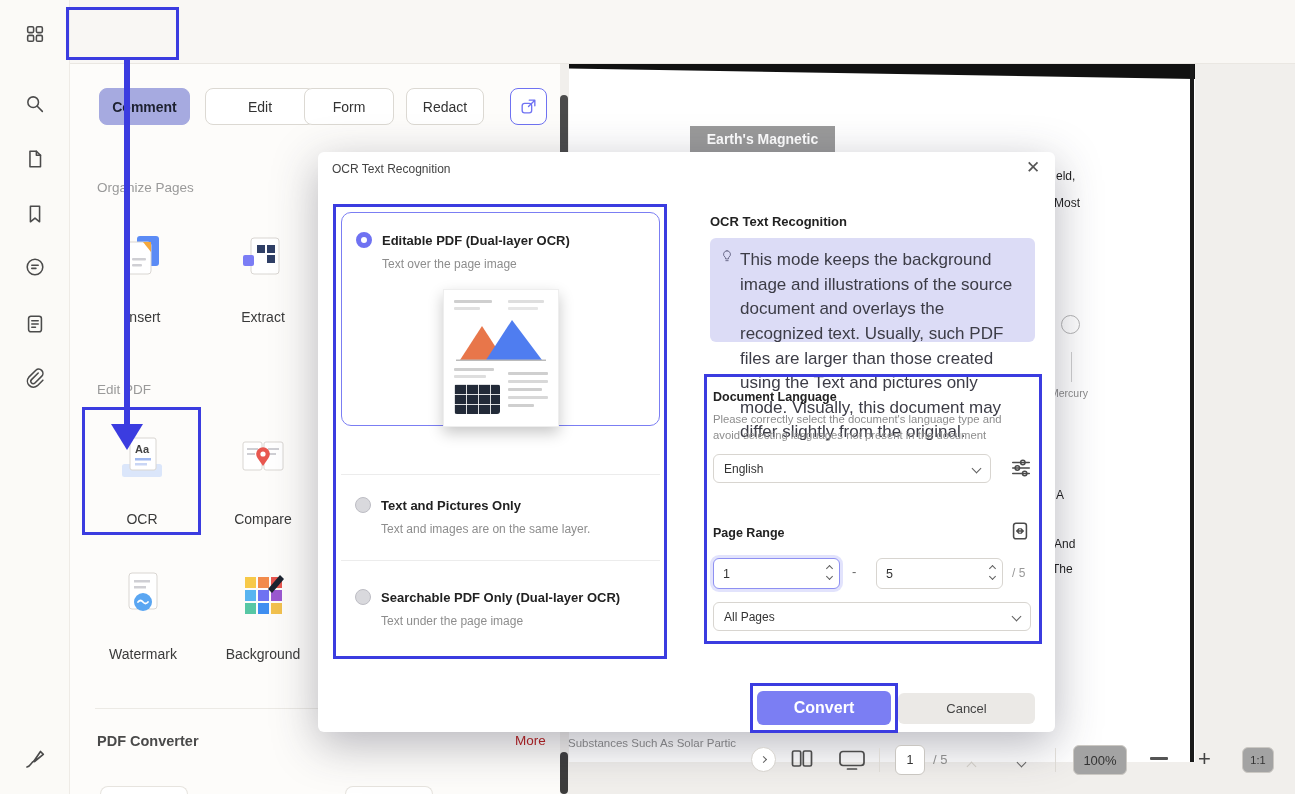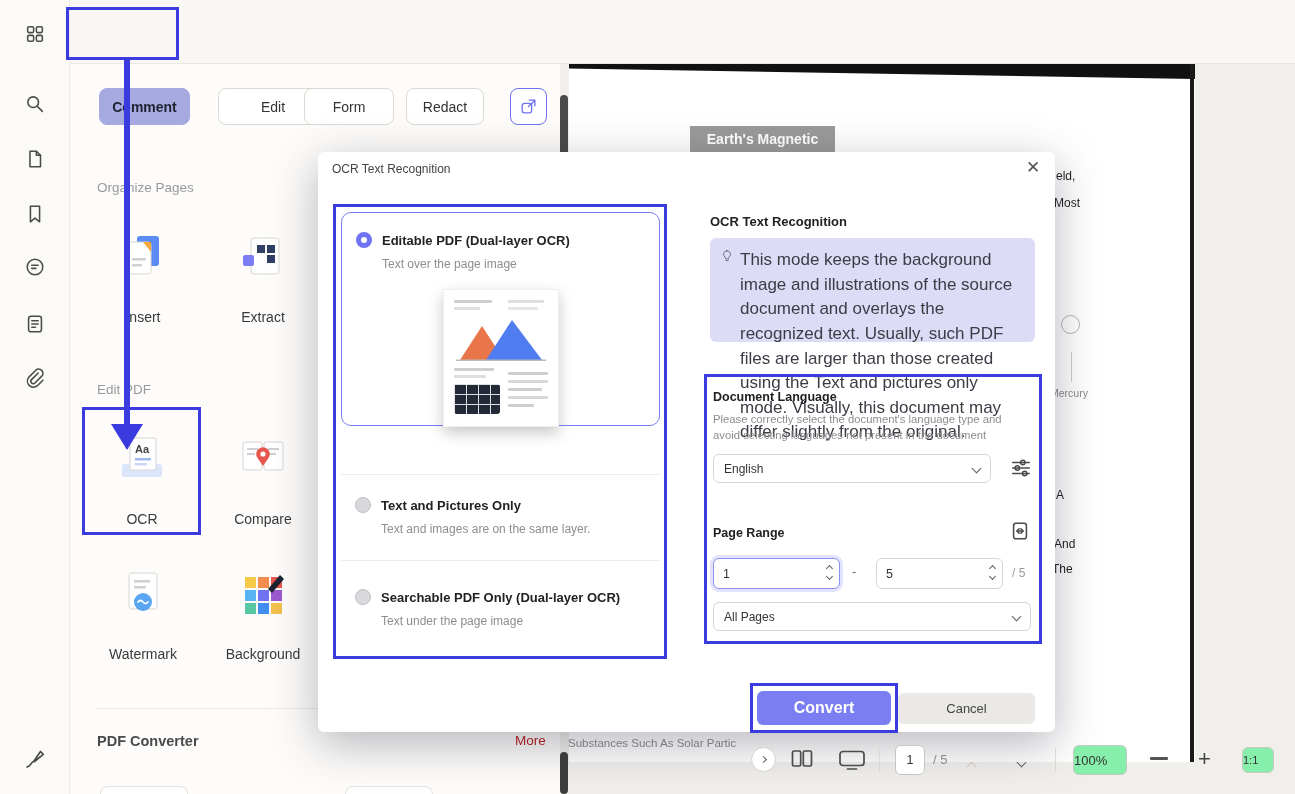--- a/index.html
+++ b/index.html
@@ -58,21 +58,21 @@
   .hint{font-size:11.3px;line-height:1.4;color:#8d8d8d}
   .selectbox{background:#fff;border:1px solid #d8d5d0;border-radius:6px;display:flex;align-items:center;justify-content:space-between;padding:0 10px;font-size:12px;color:#333}
   .numinput{background:#fff;border:1px solid #d8d5d0;border-radius:6px;font-size:12.5px;color:#333;padding:0 22px 0 9px;width:100%;height:100%;font-family:"Liberation Sans",sans-serif}
   .numinput.focus{border:1.6px solid #8e90f2;box-shadow:0 0 0 3px rgba(123,126,243,.22)}
   .stepper{position:absolute;display:flex;flex-direction:column;gap:3px;align-items:center}
   .btn-convert{background:#7b7ef3;color:#fff;border-radius:6px;display:flex;align-items:center;justify-content:center;font-size:16px;font-weight:bold}
   .btn-cancel{background:#ebe9e6;color:#444;border-radius:6px;display:flex;align-items:center;justify-content:center;font-size:13px}
   
   .sb{z-index:25}
   .sb-circle{left:751px;top:747px;width:25px;height:25px;border-radius:50%;background:#fff;border:1px solid #d6d3ce;display:flex;align-items:center;justify-content:center}
-  .sb-box{background:#86efac;border:1px solid #cbc8c3;border-radius:6px;display:flex;align-items:center;font-size:13px;color:#333}
+  .sb-box{background:#a3a3a3;border:1px solid #cbc8c3;border-radius:6px;display:flex;align-items:center;justify-content:center;font-size:13px;color:#333}
   .sb-div{width:1px;height:24px;background:#dcd9d4}
   
   .annot{position:absolute;border:3px solid #3b3ce0;z-index:40;pointer-events:none}
   .arrow-line{position:absolute;left:124px;top:60px;width:6px;height:366px;background:#3b3ce0;z-index:41}
   .arrow-head{position:absolute;left:111px;top:424px;width:0;height:0;border-left:16px solid transparent;border-right:16px solid transparent;border-top:26px solid #3b3ce0;z-index:41}
   .st{stroke:#4b4b4b;fill:none;stroke-width:1.7;stroke-linecap:round;stroke-linejoin:round}
   .stw{stroke:#fff;fill:none;stroke-width:1.7;stroke-linecap:round;stroke-linejoin:round}
   .stb{stroke:#6f72f2;fill:none;stroke-width:1.7;stroke-linecap:round;stroke-linejoin:round}
   .stg{stroke:#bdb8b1;fill:none;stroke-width:2;stroke-linecap:round;stroke-linejoin:round}
 </style>
@@ -271,21 +271,21 @@
     <svg width="24" height="24" viewBox="0 0 24 24">
         <path class="st" d="M4 20 c4.5-1 3.5-5 7.5-6"></path>
         <path class="st" d="M11 14 L17.5 4.5 l2.8 2.8 L11.5 14.5 z"></path>
       </svg>
   </div>
 
   <div class="abs panel">
     <div class="abs tab active" style="left:29px;width:91px">
         <span>Comment</span>
       </div>
-    <div class="abs tab" style="left:148px;width:110px">
+    <div class="abs tab" style="left:135px;width:110px">
         <span>Edit</span>
       </div>
     <div class="abs tab" style="left:234px;width:90px">
         <span>Form</span>
       </div>
     <div class="abs tab" style="left:336px;width:78px">
         <span>Redact</span>
       </div>
     <div class="abs share-btn">
       <svg width="19" height="19" viewBox="0 0 24 24">

